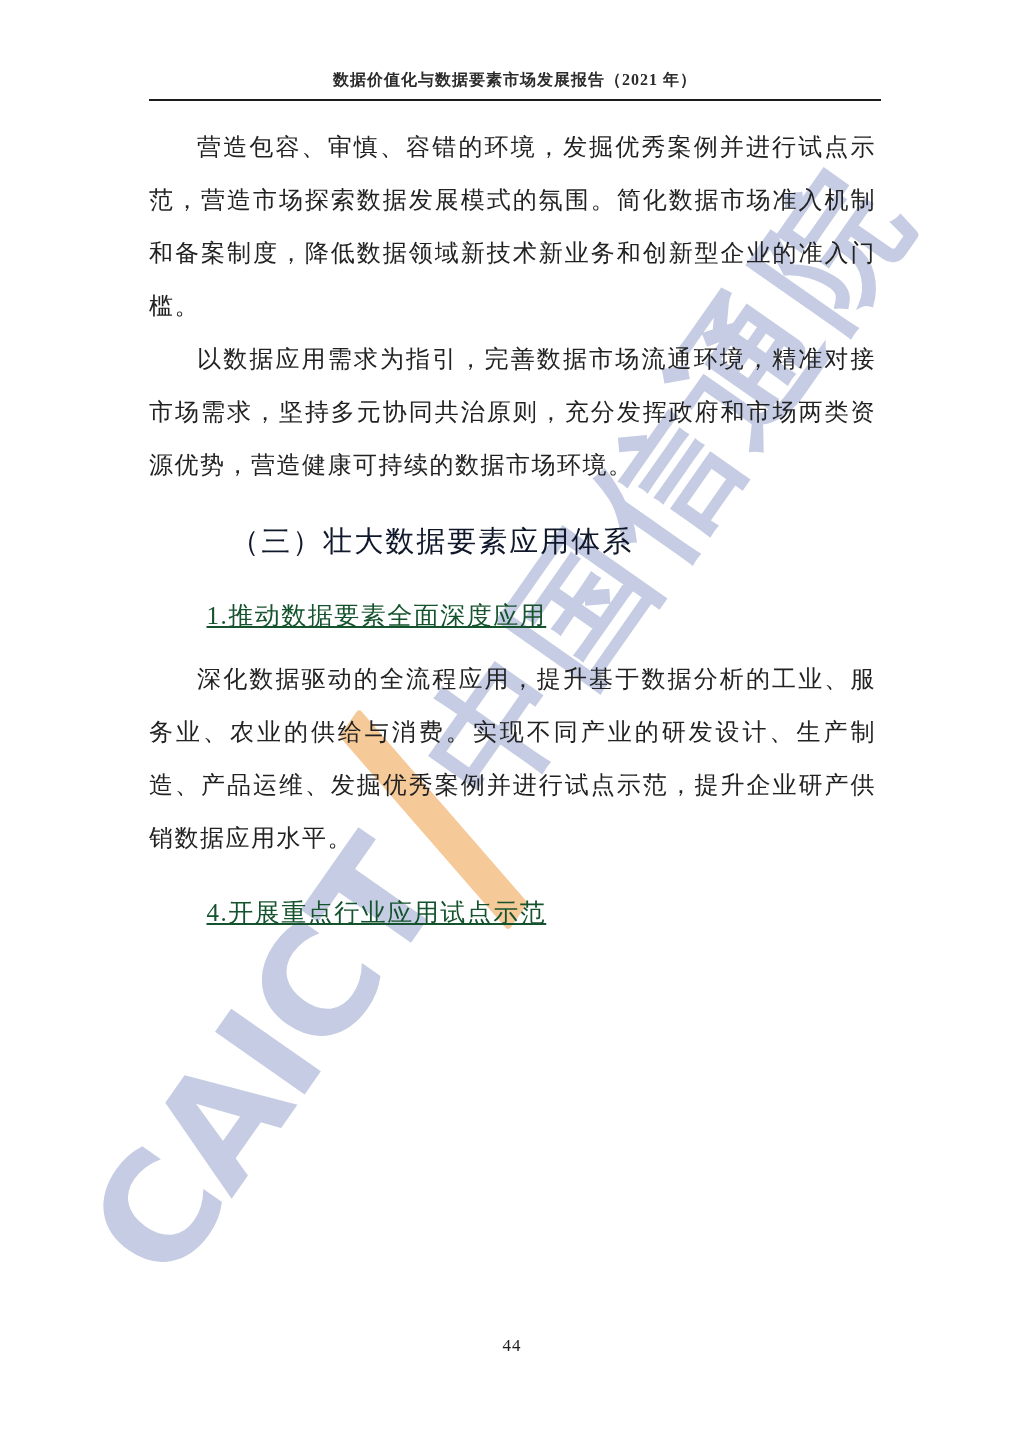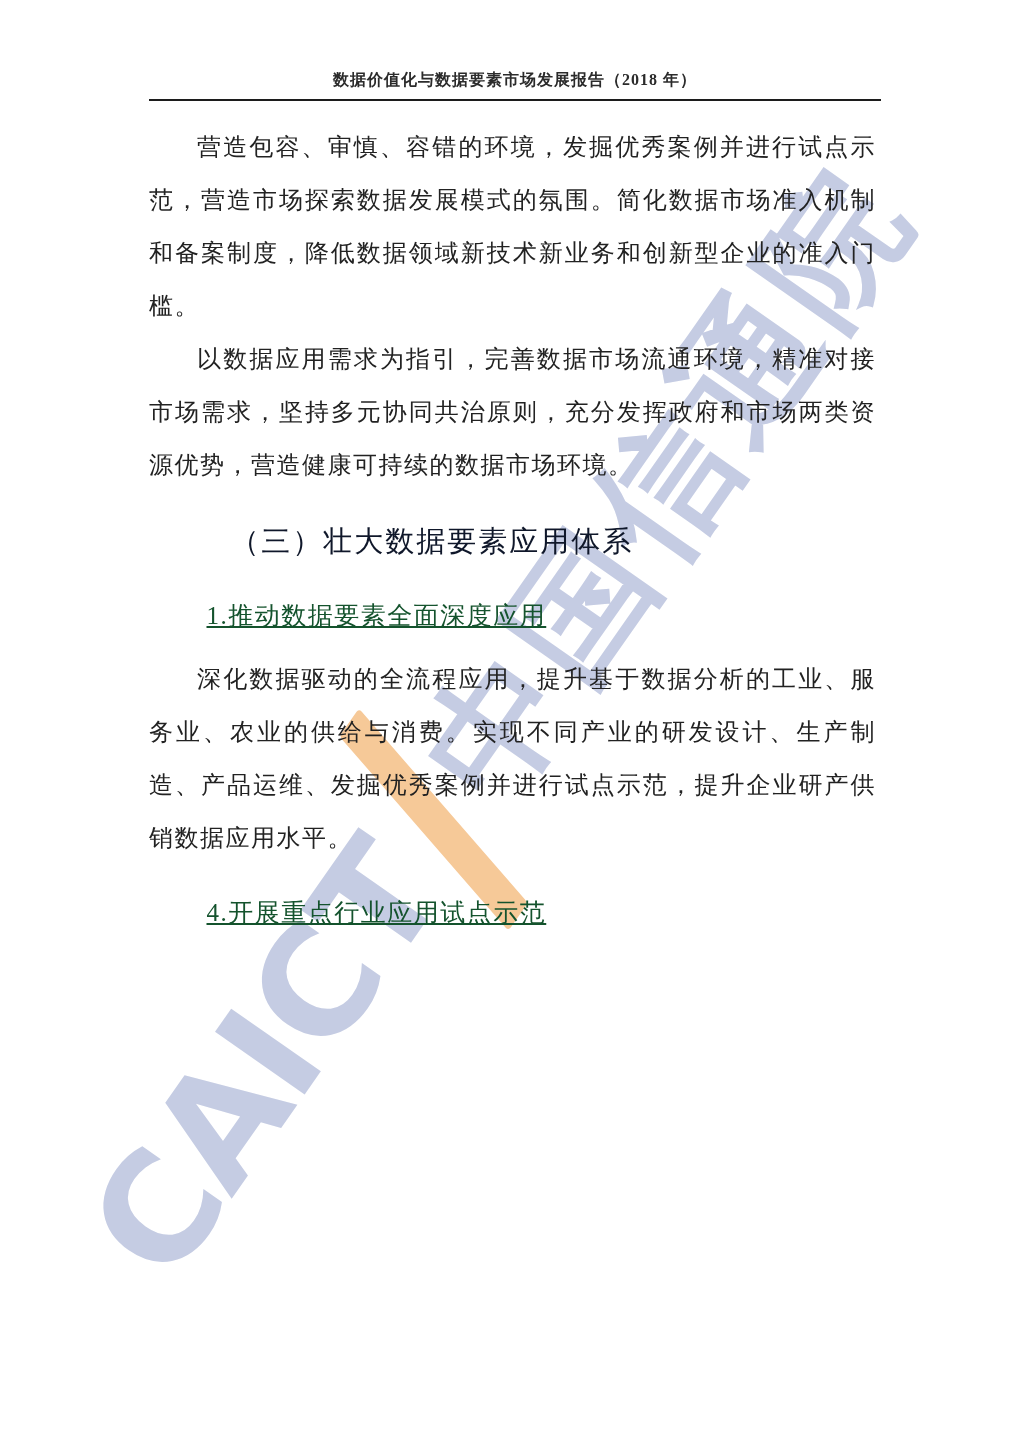--- a/index.html
+++ b/index.html
@@ -135,27 +135,30 @@
 
   <div class="watermark">
     <div class="watermark-inner">
       <span class="wm-latin">CAICT</span>
       <span class="wm-slash"></span>
       <span class="wm-cjk">中国信通院</span>
     </div>
   </div>
 
   <header class="page-header">
-    <div class="header-title">数据价值化与数据要素市场发展报告（2018 年）</div>
+    <div class="header-title">数据价值化与数据要素市场发展报告（2021 年）</div>
     <div class="header-rule"></div>
   </header>
 
   <main class="content">
     <p class="par">营造包容、审慎、容错的环境，发掘优秀案例并进行试点示范，营造市场探索数据发展模式的氛围。简化数据市场准入机制和备案制度，降低数据领域新技术新业务和创新型企业的准入门槛。</p>
     <p class="par">以数据应用需求为指引，完善数据市场流通环境，精准对接市场需求，坚持多元协同共治原则，充分发挥政府和市场两类资源优势，营造健康可持续的数据市场环境。</p>
     <h2 class="h2">（三）壮大数据要素应用体系</h2>
     <h3 class="h3">1.推动数据要素全面深度应用</h3>
     <p class="par">深化数据驱动的全流程应用，提升基于数据分析的工业、服务业、农业的供给与消费。实现不同产业的研发设计、生产制造、产品运维、发掘优秀案例并进行试点示范，提升企业研产供销数据应用水平。</p>
     <h3 class="h3">4.开展重点行业应用试点示范</h3>
   </main>
 
+  <footer class="page-footer">
+    <span class="page-number">44</span>
+  </footer>
 
 </div>
 
 </body></html>

